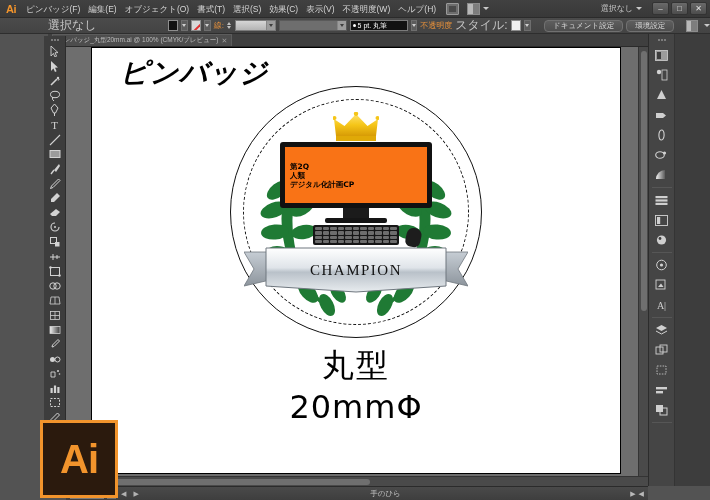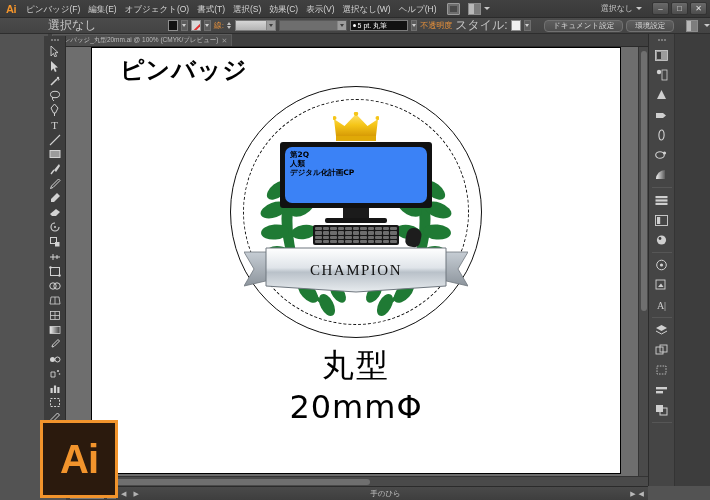--- a/index.html
+++ b/index.html
@@ -171,43 +171,42 @@
     position:absolute;left:66px;top:47px;width:582px;height:432px;
     background:#6e6e6e;overflow:hidden;
   }
   .artboard{
     position:absolute;left:26px;top:1px;width:528px;height:425px;background:#fff;
     box-shadow:0 0 0 1px #000;
   }
 
   
   .pin-label{
-    position:absolute;left:28px;top:6px;font-size:24px;color:#000;
+    position:absolute;left:28px;top:6px;font-size:28px;color:#000;
     font-family:"DejaVu Sans","Liberation Sans",sans-serif;font-weight:bold;
-    letter-spacing:1px; white-space:nowrap;
+    letter-spacing:1px; white-space:nowrap;font-style:italic;
   }
   .badge{
     position:absolute;left:138px;top:38px;width:252px;height:252px;
   }
   .badge-outer{
     position:absolute;inset:0;border-radius:50%;border:1.5px solid #111;
   }
   .badge-dashed{
     position:absolute;left:13px;top:13px;right:13px;bottom:13px;
     border-radius:50%;border:1.5px dashed #111;
   }
   .crown{position:absolute;left:50%;top:26px;transform:translateX(-50%);}
   .monitor{
     position:absolute;left:50px;top:56px;width:152px;height:66px;
     background:#111;border-radius:3px;padding:4px;
   }
   .screen{
-    position:absolute;left:5px;top:5px;right:5px;bottom:5px;background:#3b82f6;
-    padding:3px 5px;
-    border-radius:7px;
+    position:absolute;left:5px;top:5px;right:5px;bottom:5px;background:#f97316;
+    padding:15px 5px;
   }
   .screen div{
     color:#000;font-size:7.5px;line-height:9px;font-weight:bold;
     font-family:"DejaVu Sans","Liberation Sans",sans-serif;white-space:nowrap;
   }
   .mstand{
     position:absolute;left:50%;top:122px;transform:translateX(-50%);
     width:26px;height:10px;background:#1b1b1b;
   }
   .mbase{
@@ -280,21 +279,21 @@
   <div class="titlebar">
     <div class="ai-mark">Ai</div>
     <div class="menu">
       <div class="menu-item">ピンバッジ(F)</div>
       <div class="menu-item">編集(E)</div>
       <div class="menu-item">オブジェクト(O)</div>
       <div class="menu-item">書式(T)</div>
       <div class="menu-item">選択(S)</div>
       <div class="menu-item">効果(C)</div>
       <div class="menu-item">表示(V)</div>
-      <div class="menu-item">選択なし(W)</div>
+      <div class="menu-item">不透明度(W)</div>
       <div class="menu-item">ヘルプ(H)</div>
     </div>
     <div class="tb-icon inner"></div>
     <div class="tb-icon2"></div>
     <div class="caret-sm"></div>
     <div class="ws-label">選択なし</div>
     <div class="caret-sm"></div>
     <div class="win-btns">
       <div class="win-btn">–</div>
       <div class="win-btn">□</div>

